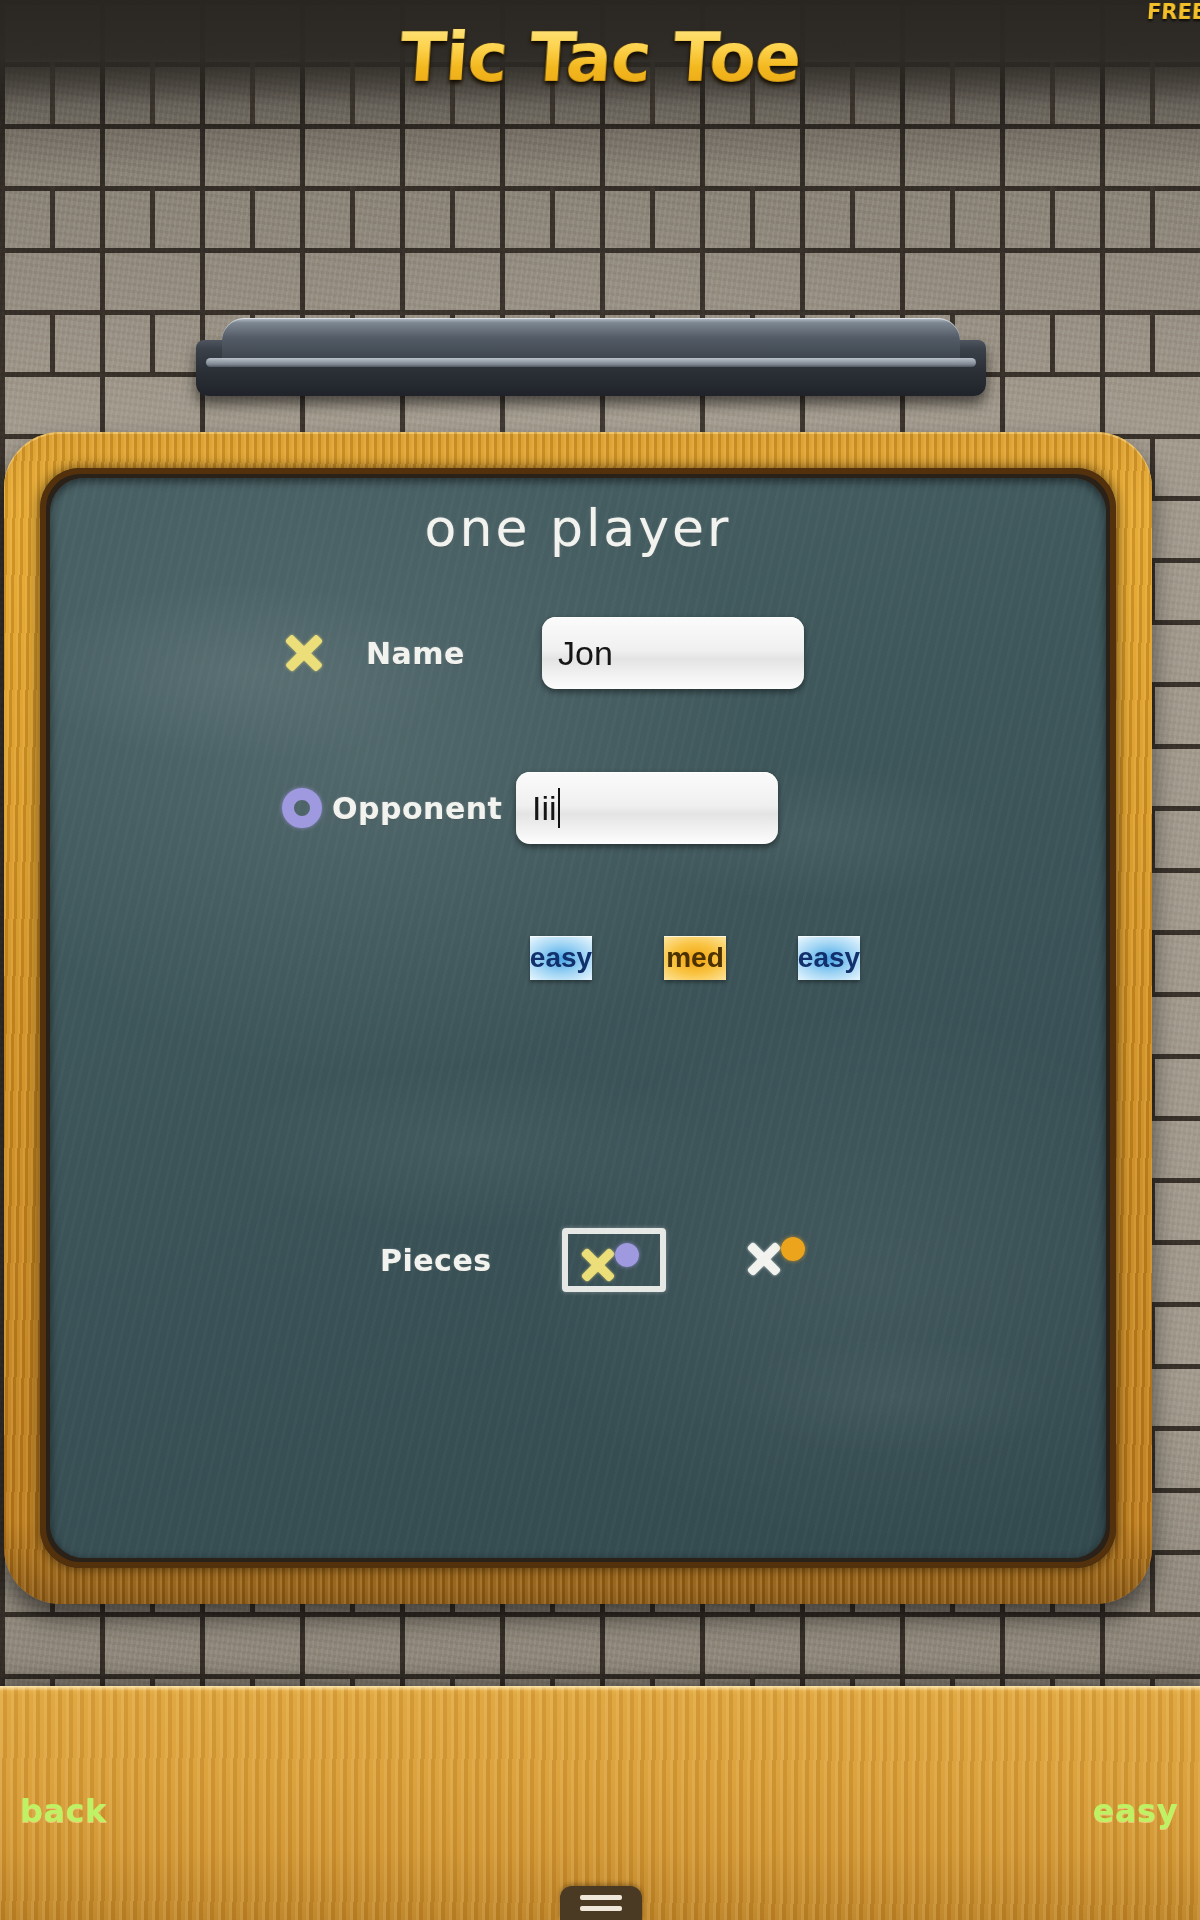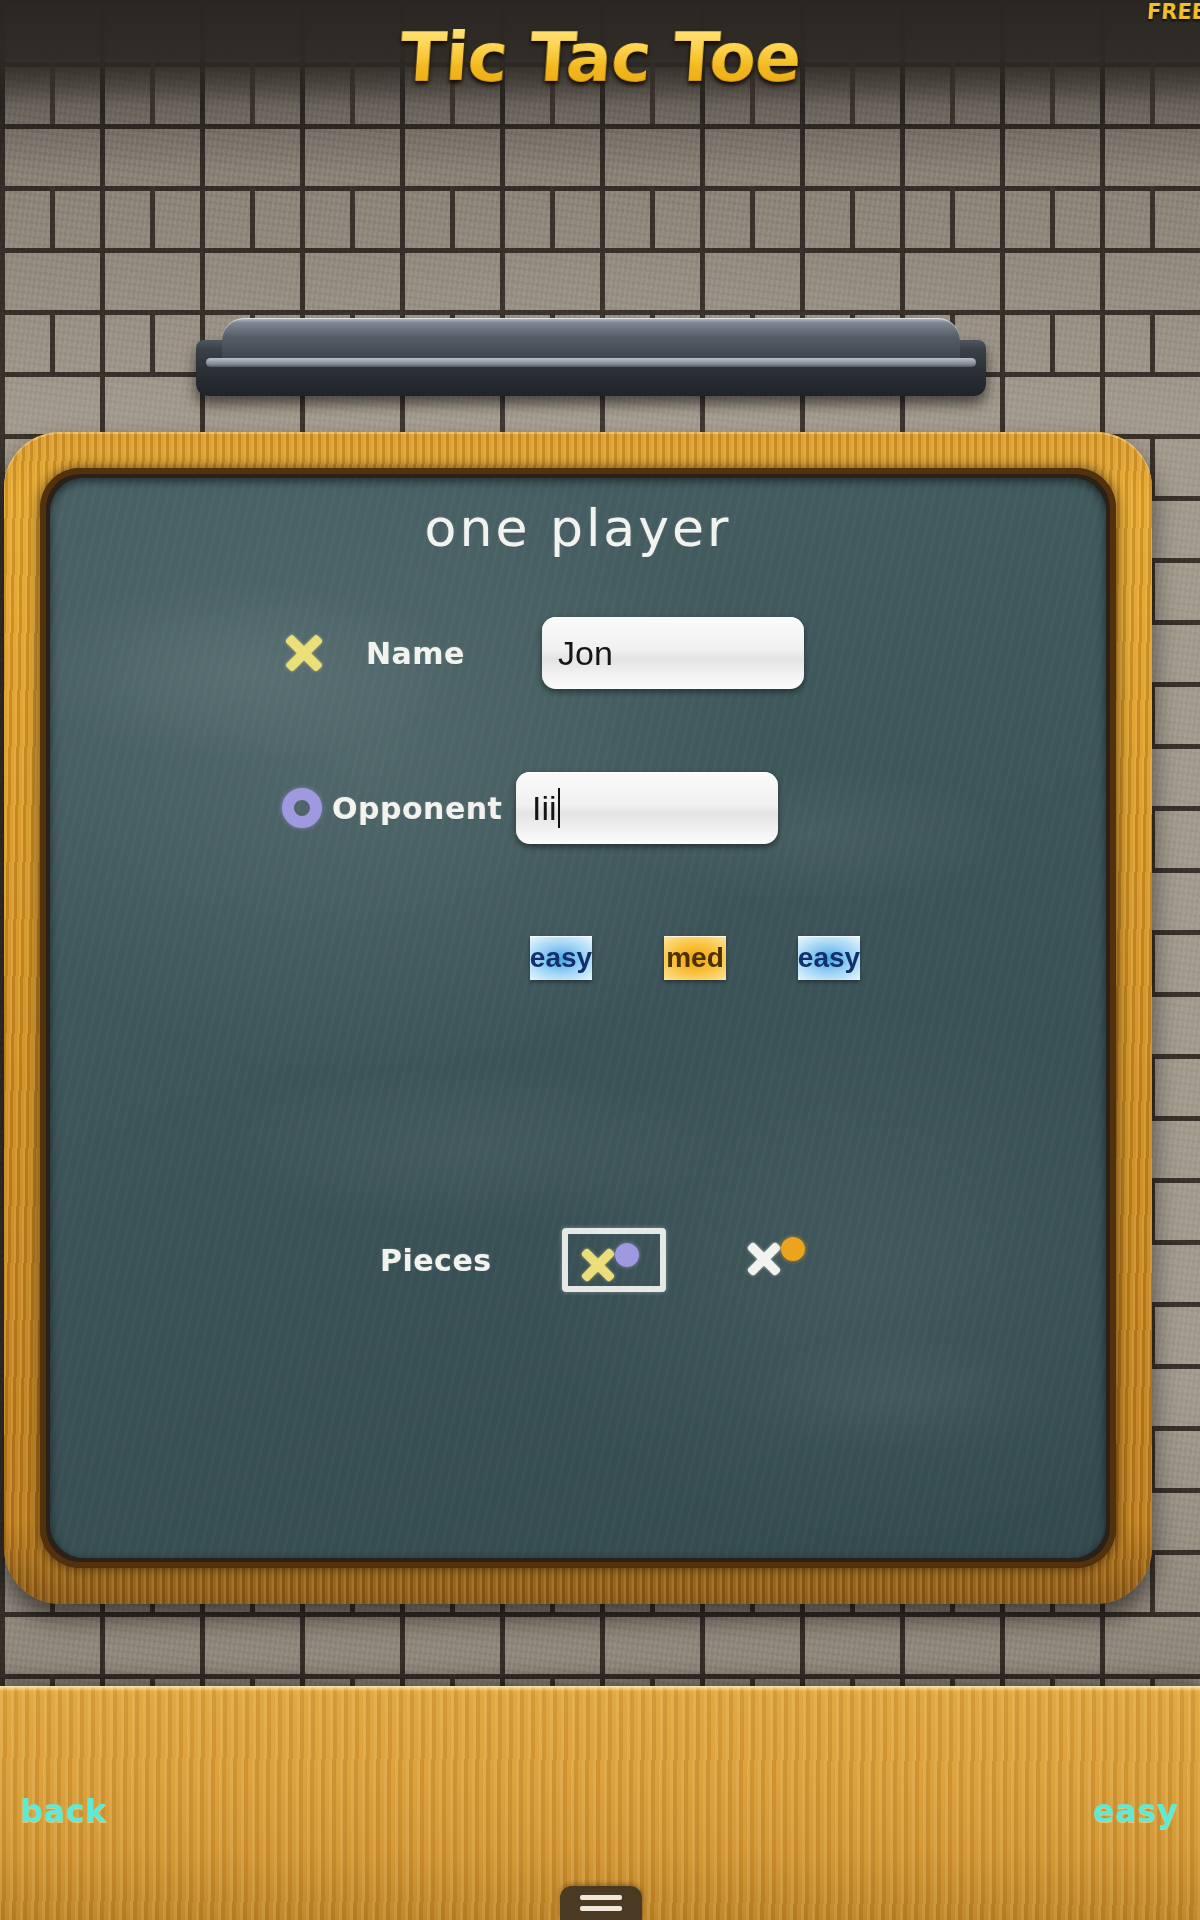--- a/index.html
+++ b/index.html
@@ -238,21 +238,21 @@
       rgba(150,95,20,.14) 3px 7px,
       rgba(255,215,130,.10) 7px 11px);
   }
   #shelf .edge{
     position:absolute; left:0; top:0; width:1200px; height:5px;
     background:linear-gradient(180deg,rgba(255,238,190,.85),rgba(190,130,40,0));
   }
   .shelf-btn{
     position:absolute; top:1792px;
     font-size:32px; font-weight:bold; letter-spacing:.5px;
-    color:#5eead4;
+    color:#bef264;
     font-family:"DejaVu Sans", sans-serif;
     text-shadow:0 1px 0 rgba(255,225,160,.6);
     z-index:8;
   }
   #back-button{ left:20px; }
   #start-button{ right:22px; }
 
   #home-indicator{
     position:absolute; left:560px; top:1886px; width:82px; height:34px;
     background:#4a3a24; border-radius:12px 12px 0 0;

